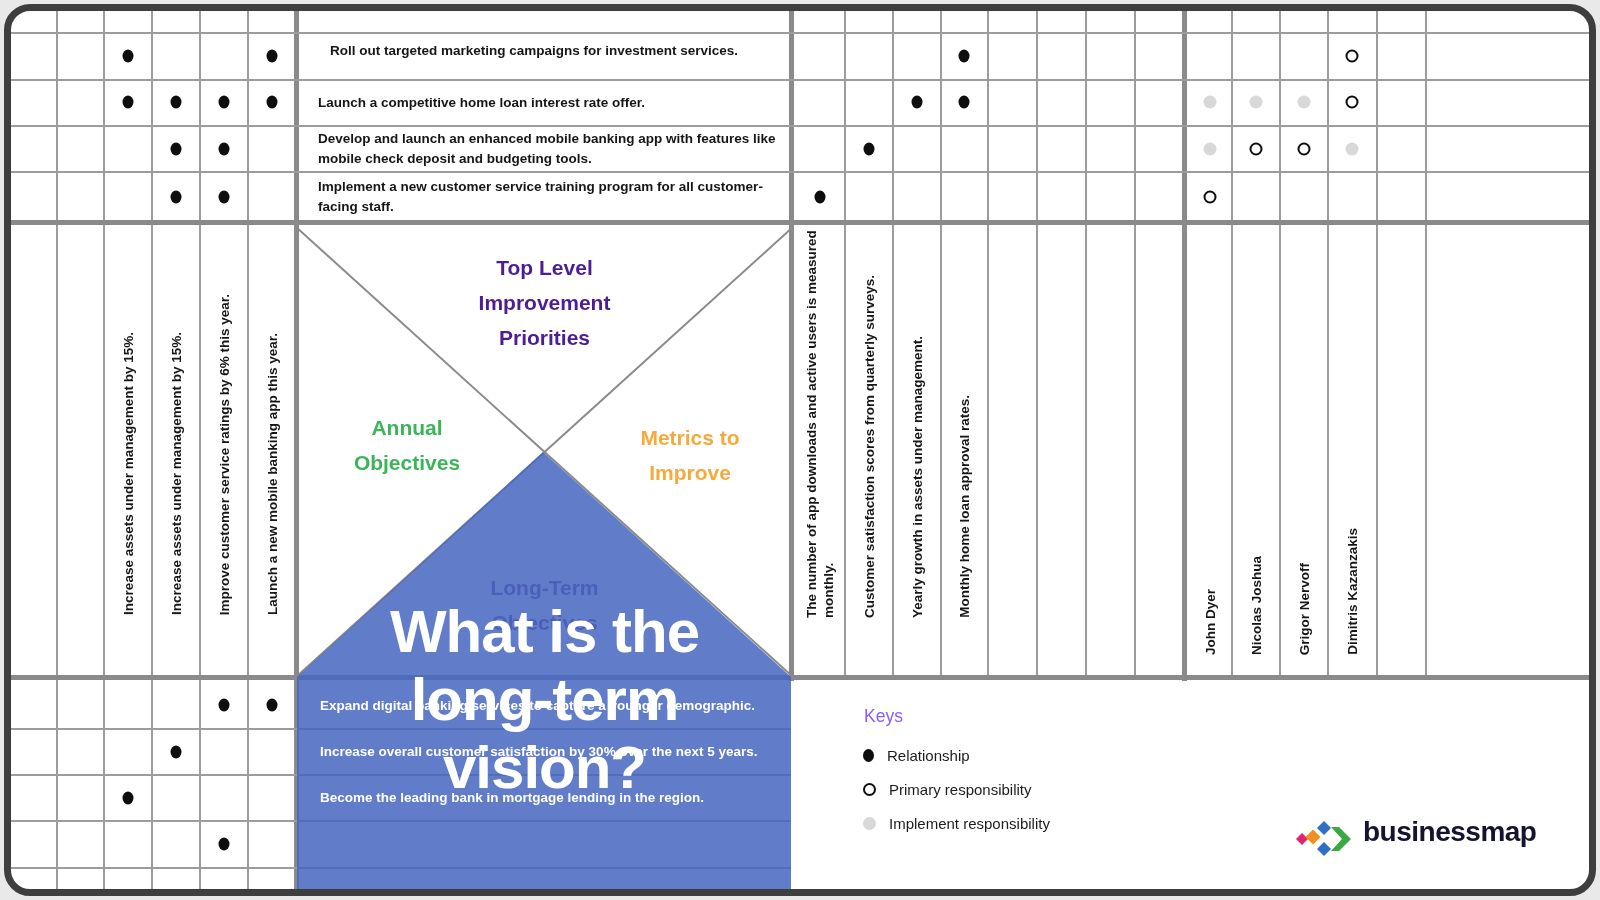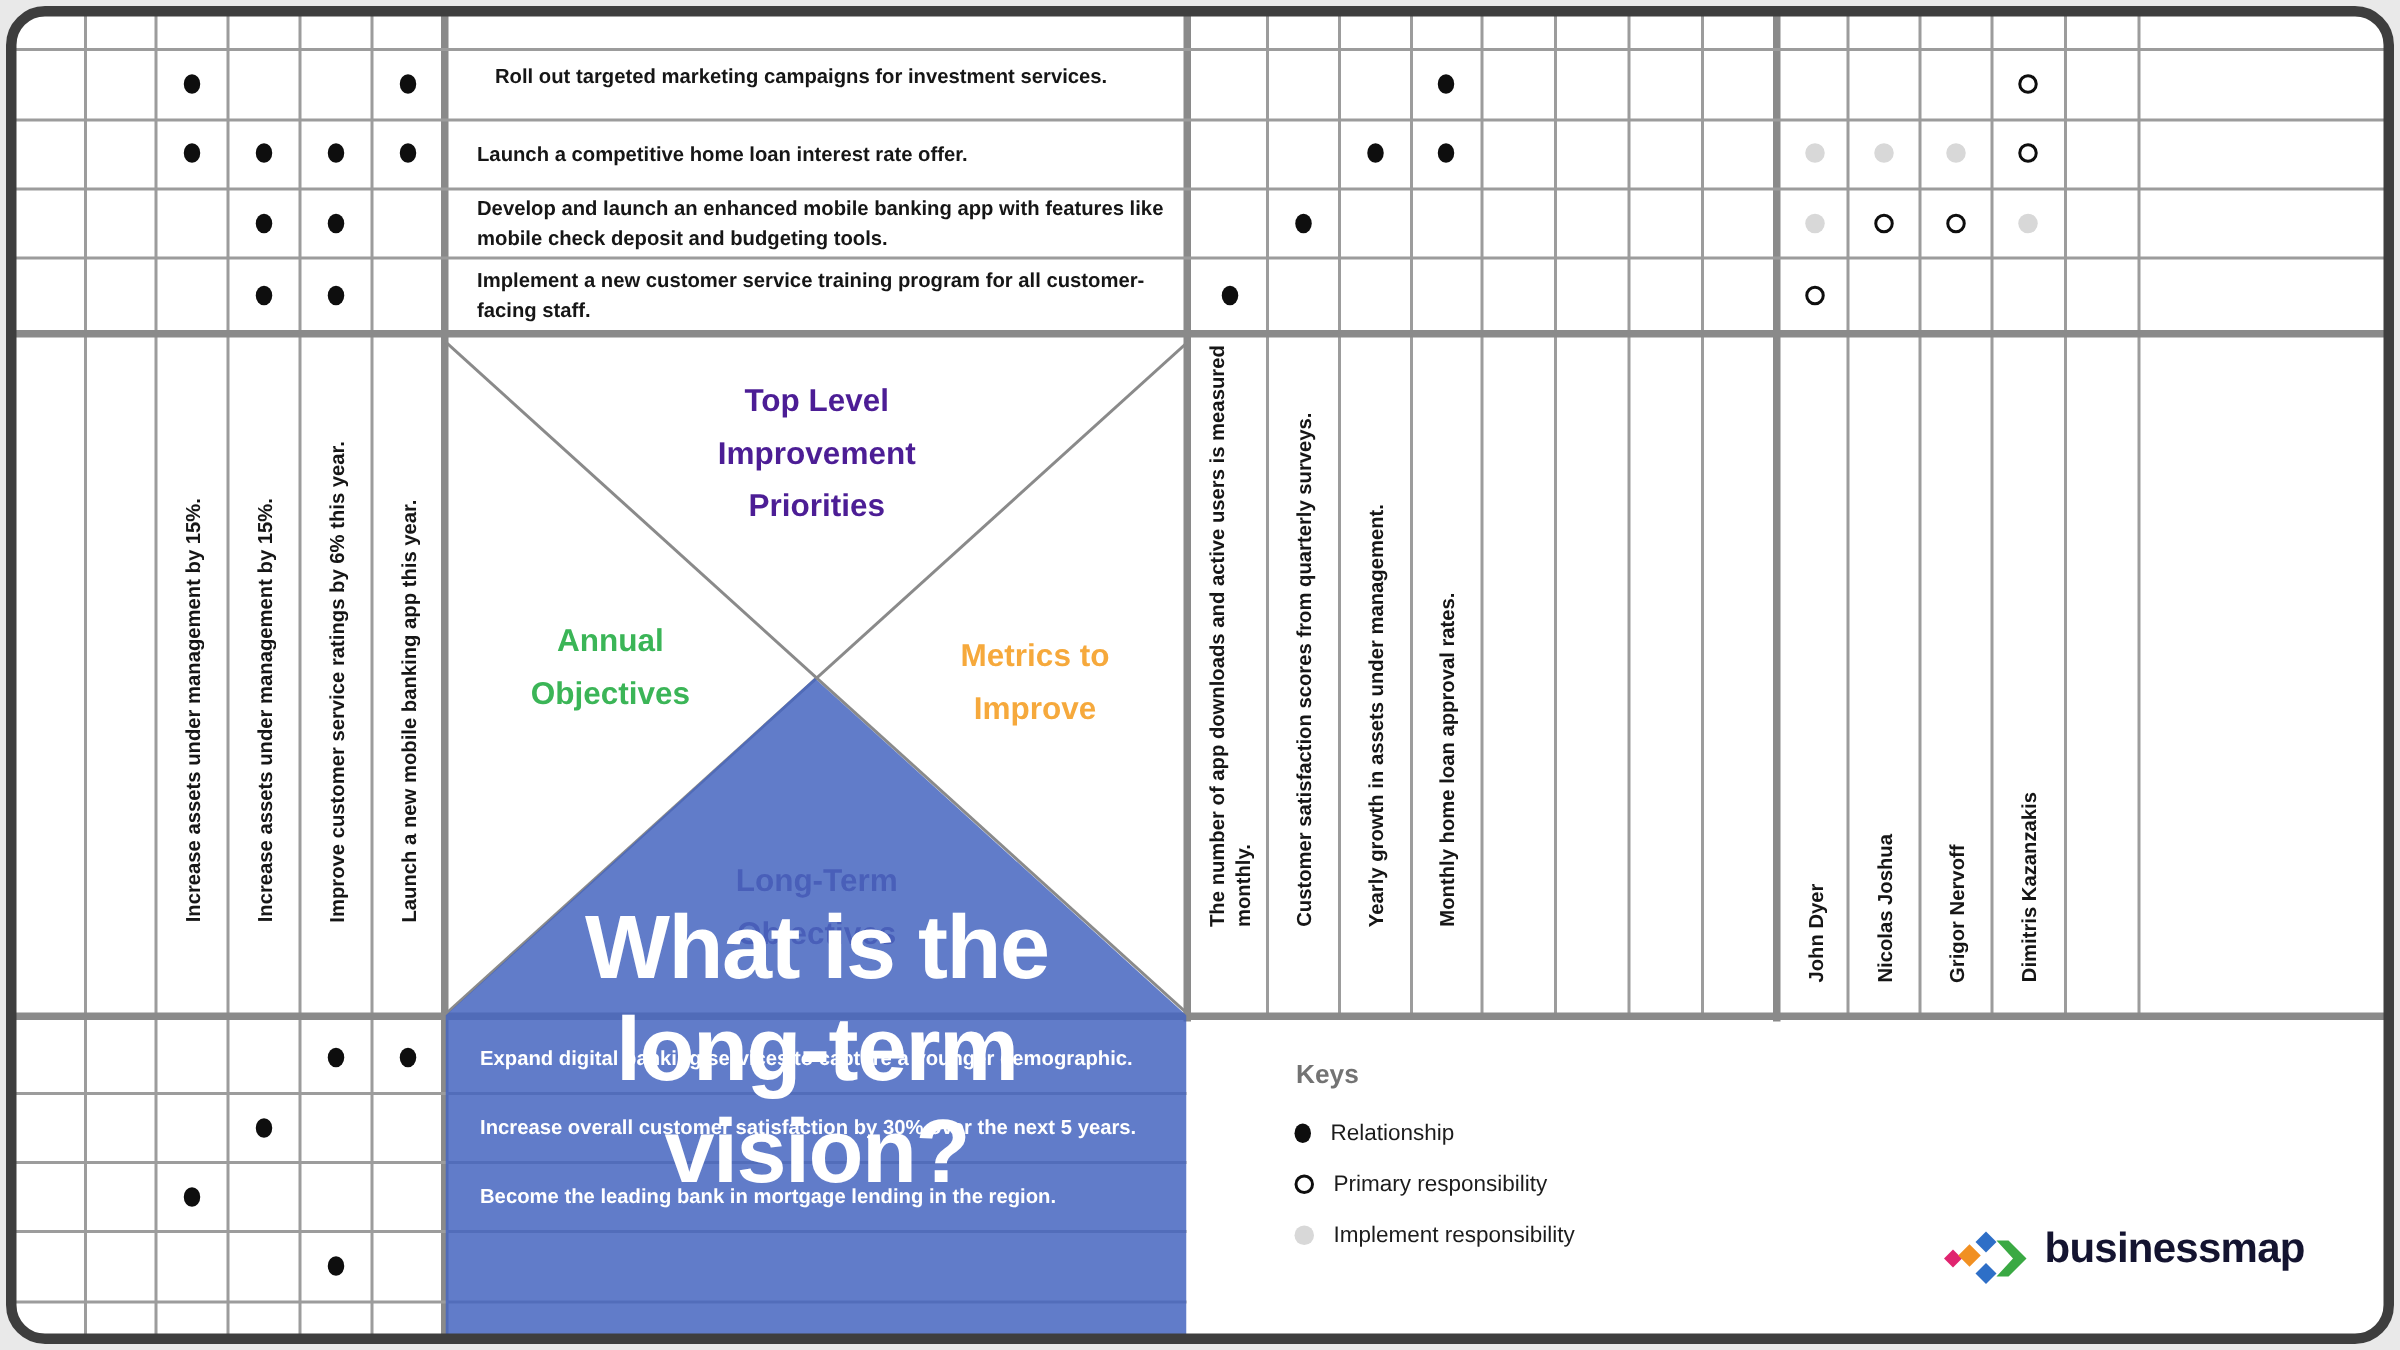--- a/index.html
+++ b/index.html
@@ -26,21 +26,21 @@
   .quad.q-bottom{left:296px;top:570px;width:497px;color:#5c3d91;}
   #diag{position:absolute;left:296px;top:227px;z-index:2;}
   #overlay-svg{position:absolute;left:297px;top:227px;z-index:3;}
   .bigq{position:absolute;left:296px;top:598px;width:497px;z-index:4;color:#ffffff;
         font-weight:800;font-size:60px;line-height:68px;text-align:center;letter-spacing:-1px;}
   .dot{position:absolute;transform:translate(-50%,-50%);z-index:5;border-radius:50%;}
   .dot.relationship{width:11px;height:13px;background:#0e0e0e;}
   .dot.primary{width:13px;height:13px;background:#fff;border:2px solid #0e0e0e;box-sizing:border-box;}
   .dot.secondary{width:13px;height:13px;background:#d8d8d8;}
   .legend{position:absolute;left:852px;top:706px;z-index:4;}
-  .legend .k-title{font-size:17.5px;font-weight:700;color:#737373;margin-left:12px;margin-bottom:18px;}
+  .legend .k-title{font-size:17.5px;font-weight:400;color:#8b5cf6;margin-left:12px;margin-bottom:18px;}
   .legend .k-item{display:flex;align-items:center;height:20px;margin-bottom:14px;}
   .legend .k-item .dot{position:static;transform:none;margin-left:11px;margin-right:13px;flex:0 0 auto;}
   .legend .k-item .k-label{font-size:15px;font-weight:500;color:#1c1c1c;}
   .logo{position:absolute;left:1294px;top:816px;z-index:4;display:flex;align-items:flex-start;}
   .logo .logo-text{font-size:28px;font-weight:700;color:#141430;letter-spacing:-0.5px;margin-left:9px;}
 </style>
 </head>
 <body>
 
 <div id="canvas">

